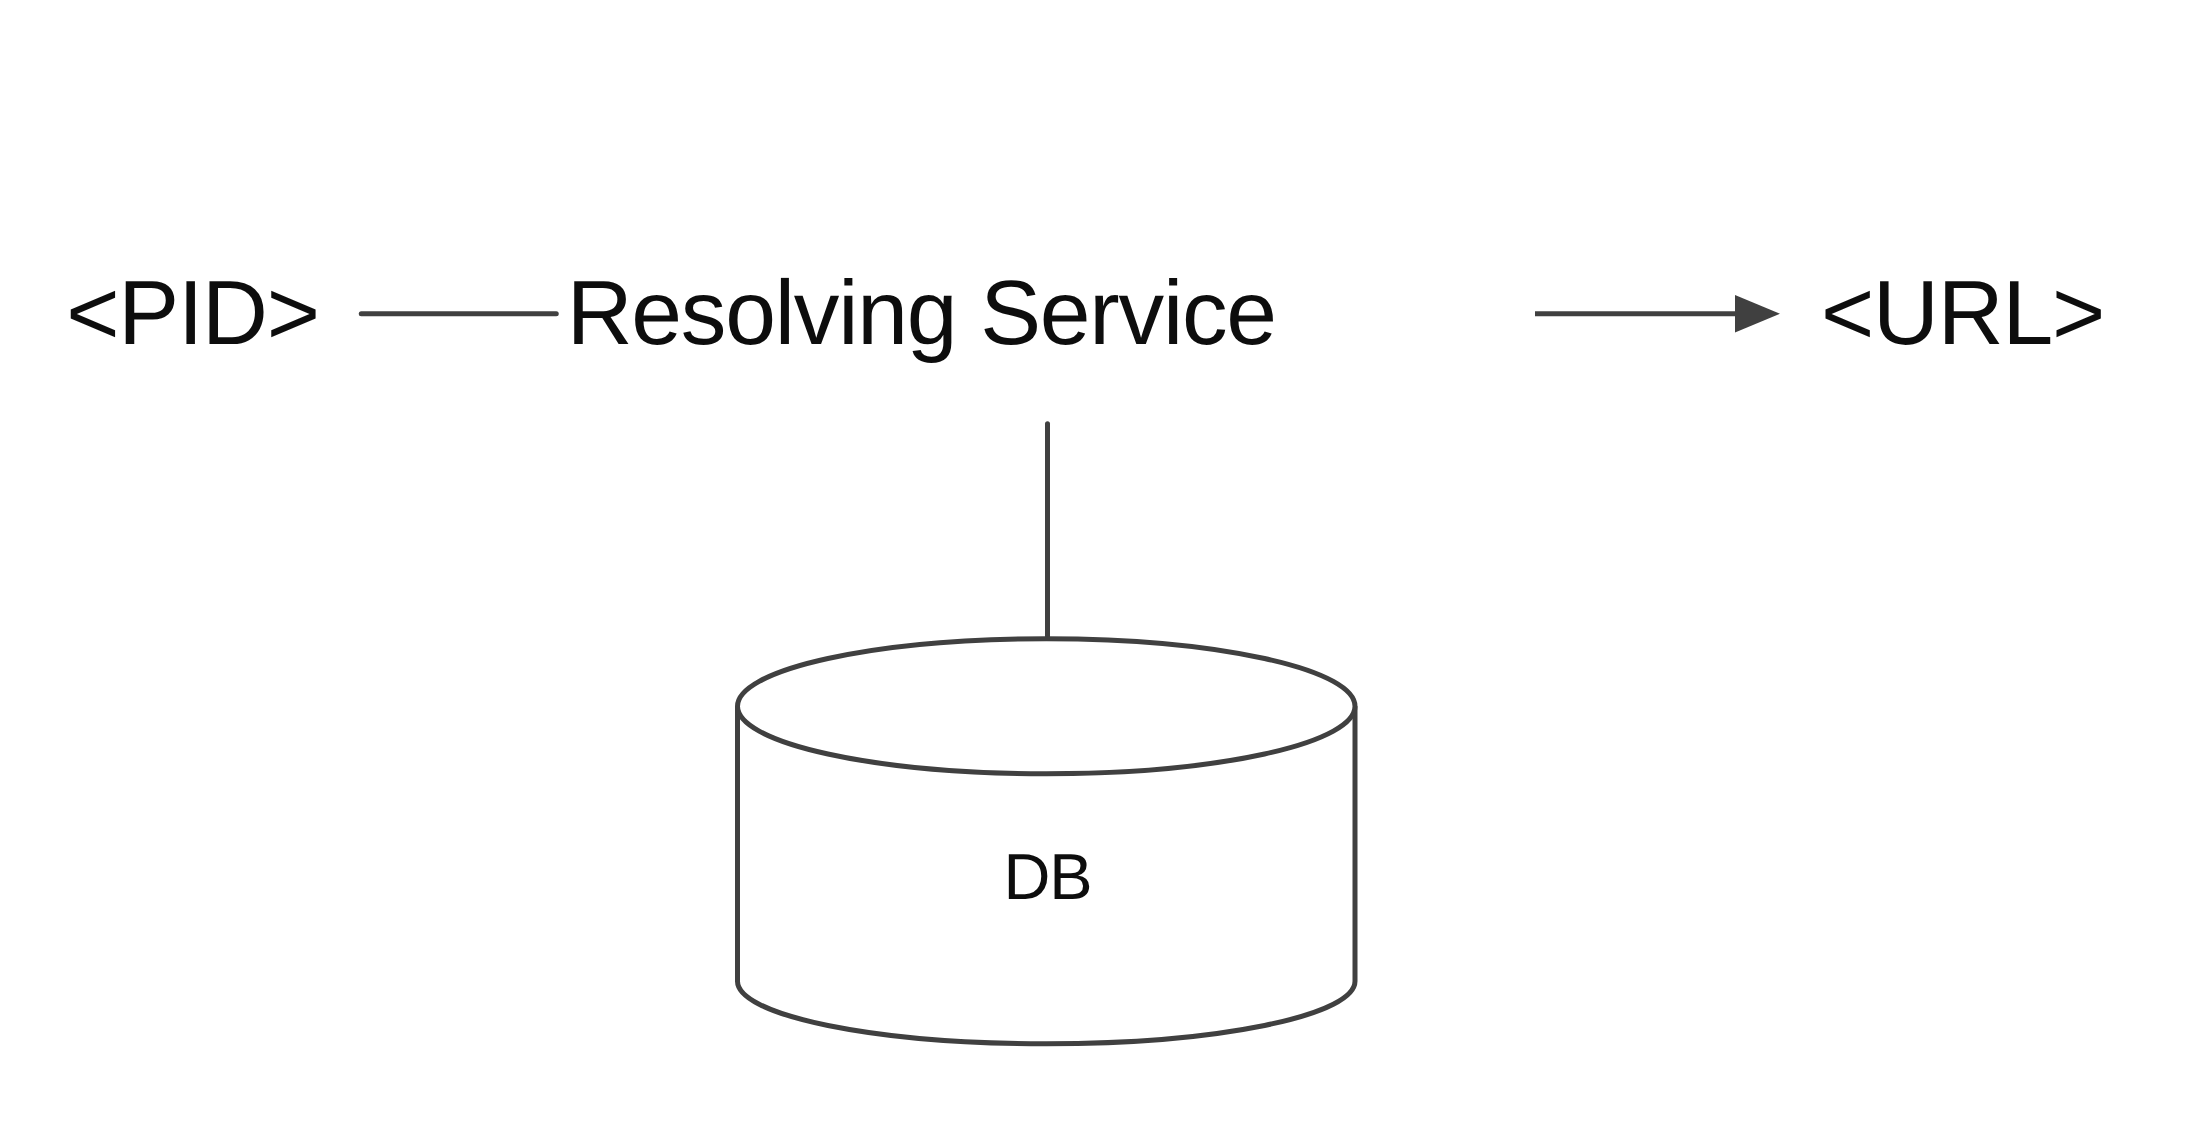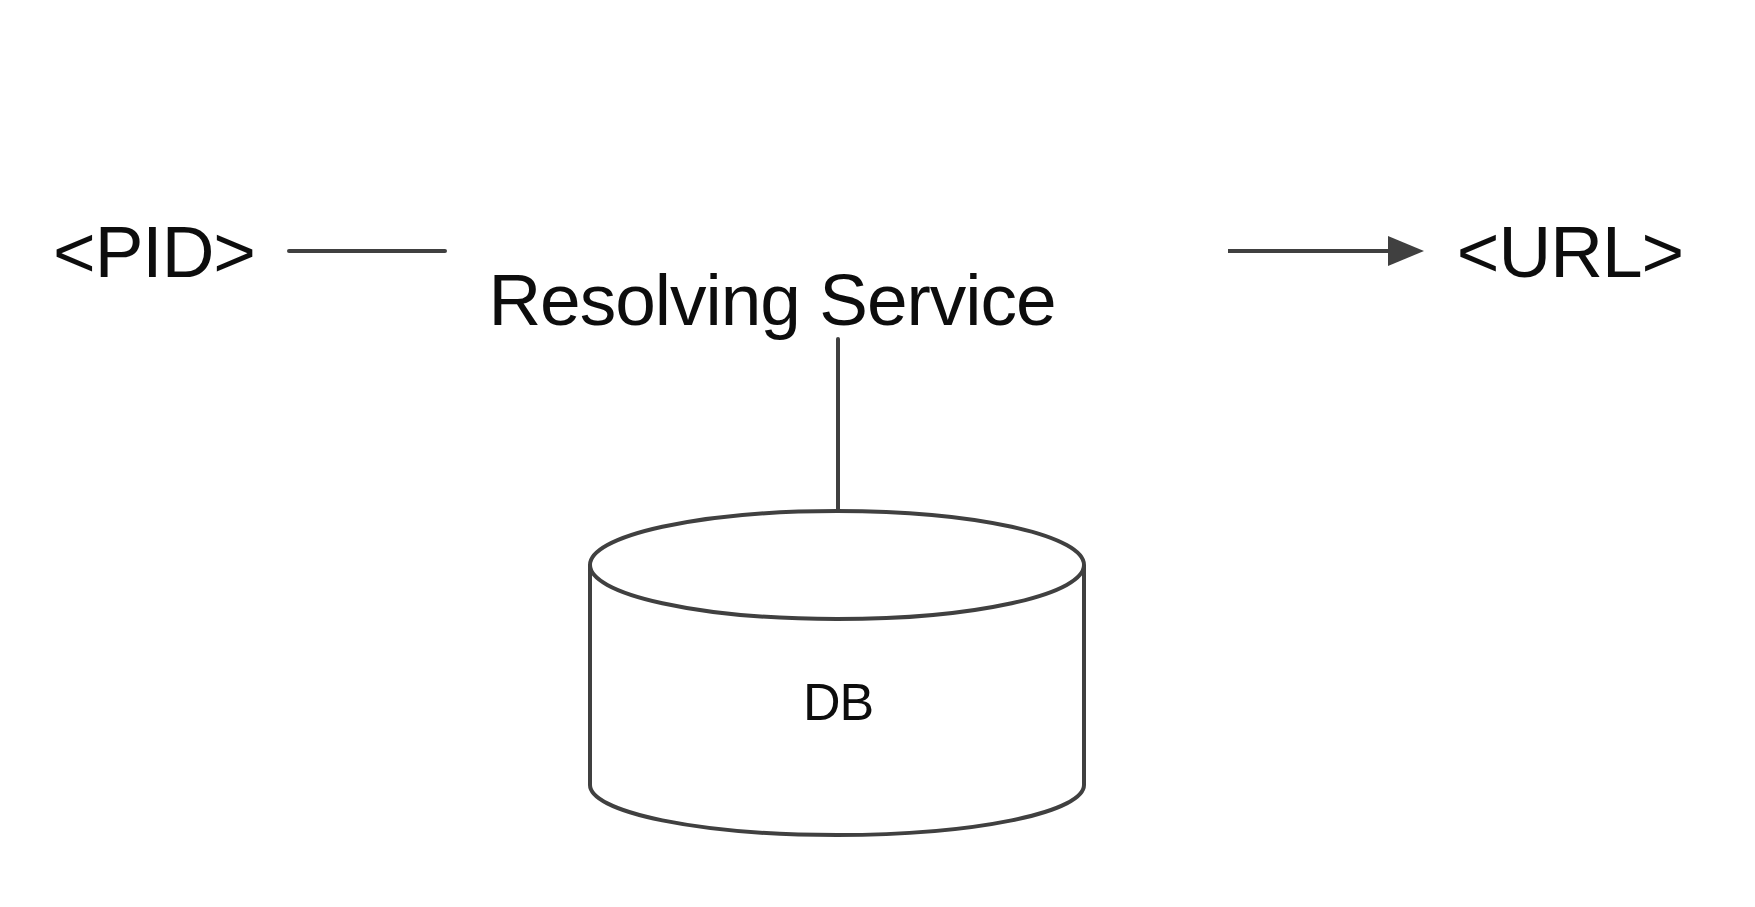--- a/index.html
+++ b/index.html
@@ -53,21 +53,21 @@
 </style>
 </head>
 <body>
 
 <div class="canvas">
 
   <div class="label label-main" style="left:154px; top:251px;">&lt;PID&gt;</div>
 
   <div class="hline" style="left:287px; top:249px; width:160px;"></div>
 
-  <div class="label label-main" style="left:772px; top:251px;margin-top:48px;">Resolving Service</div>
+  <div class="label label-main" style="left:737px; top:251px;">Resolving Service</div>
 
   <svg class="shape" style="left:1228px; top:234px;" width="200" height="34" viewBox="0 0 200 34">
     <line class="arrow-shaft" x1="0" y1="17" x2="162" y2="17"></line>
     <polygon class="arrowhead-fill" points="160,2 196,17 160,32"></polygon>
   </svg>
 
   <div class="label label-main" style="left:1570px; top:251px;">&lt;URL&gt;</div>
 
   <div class="vline" style="left:836px; top:337px; height:176px;"></div>
 

